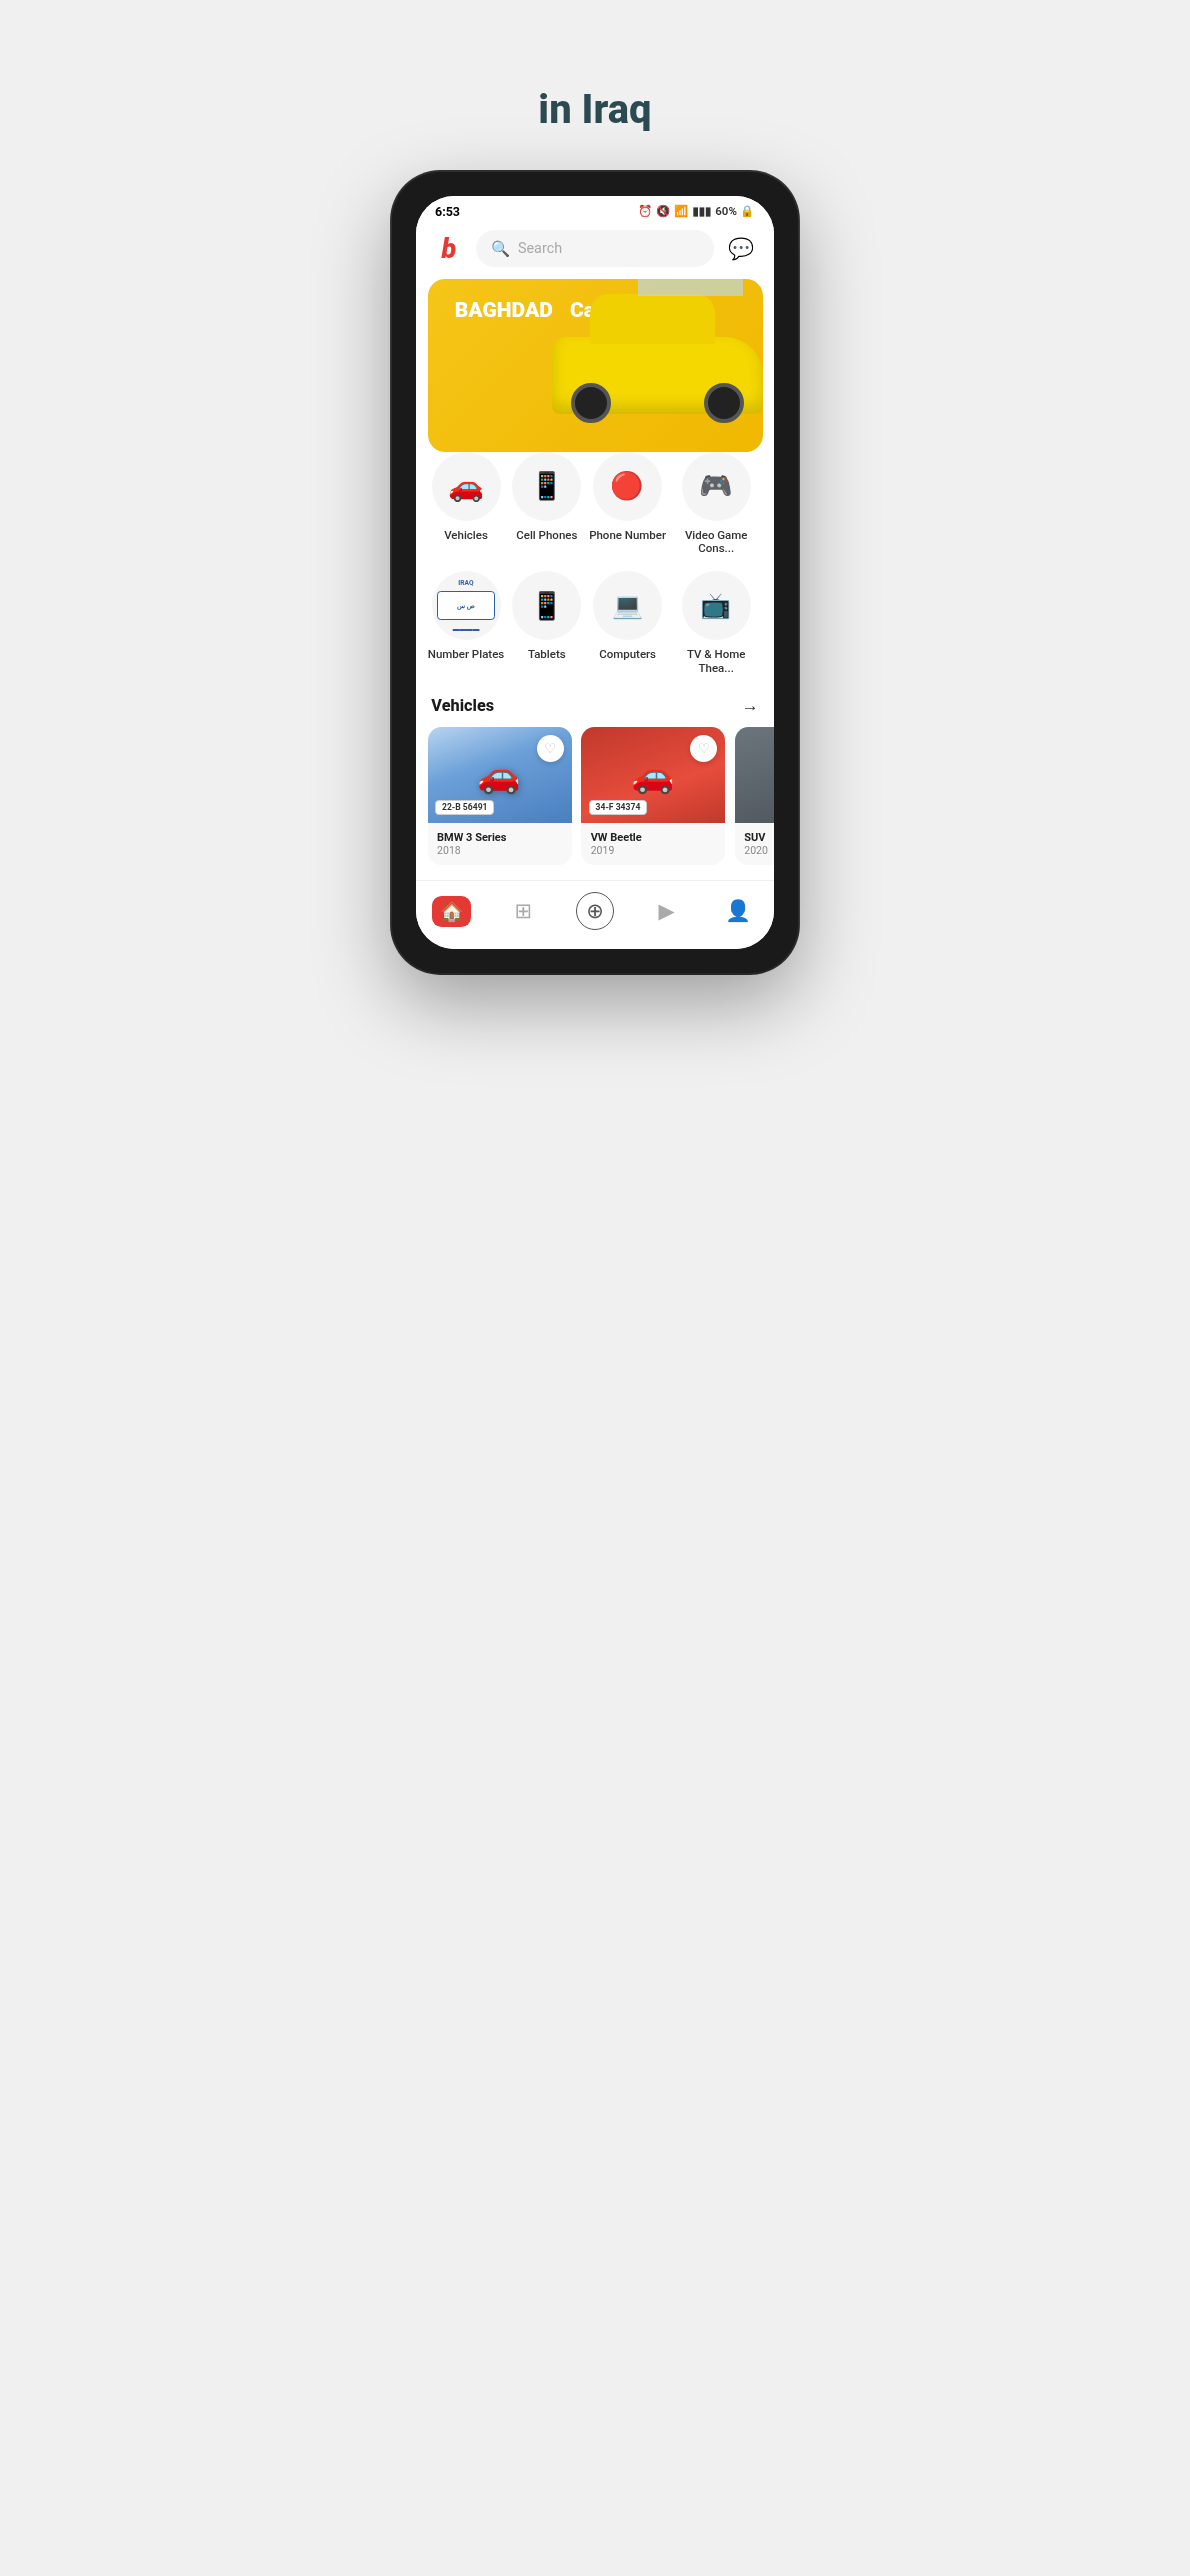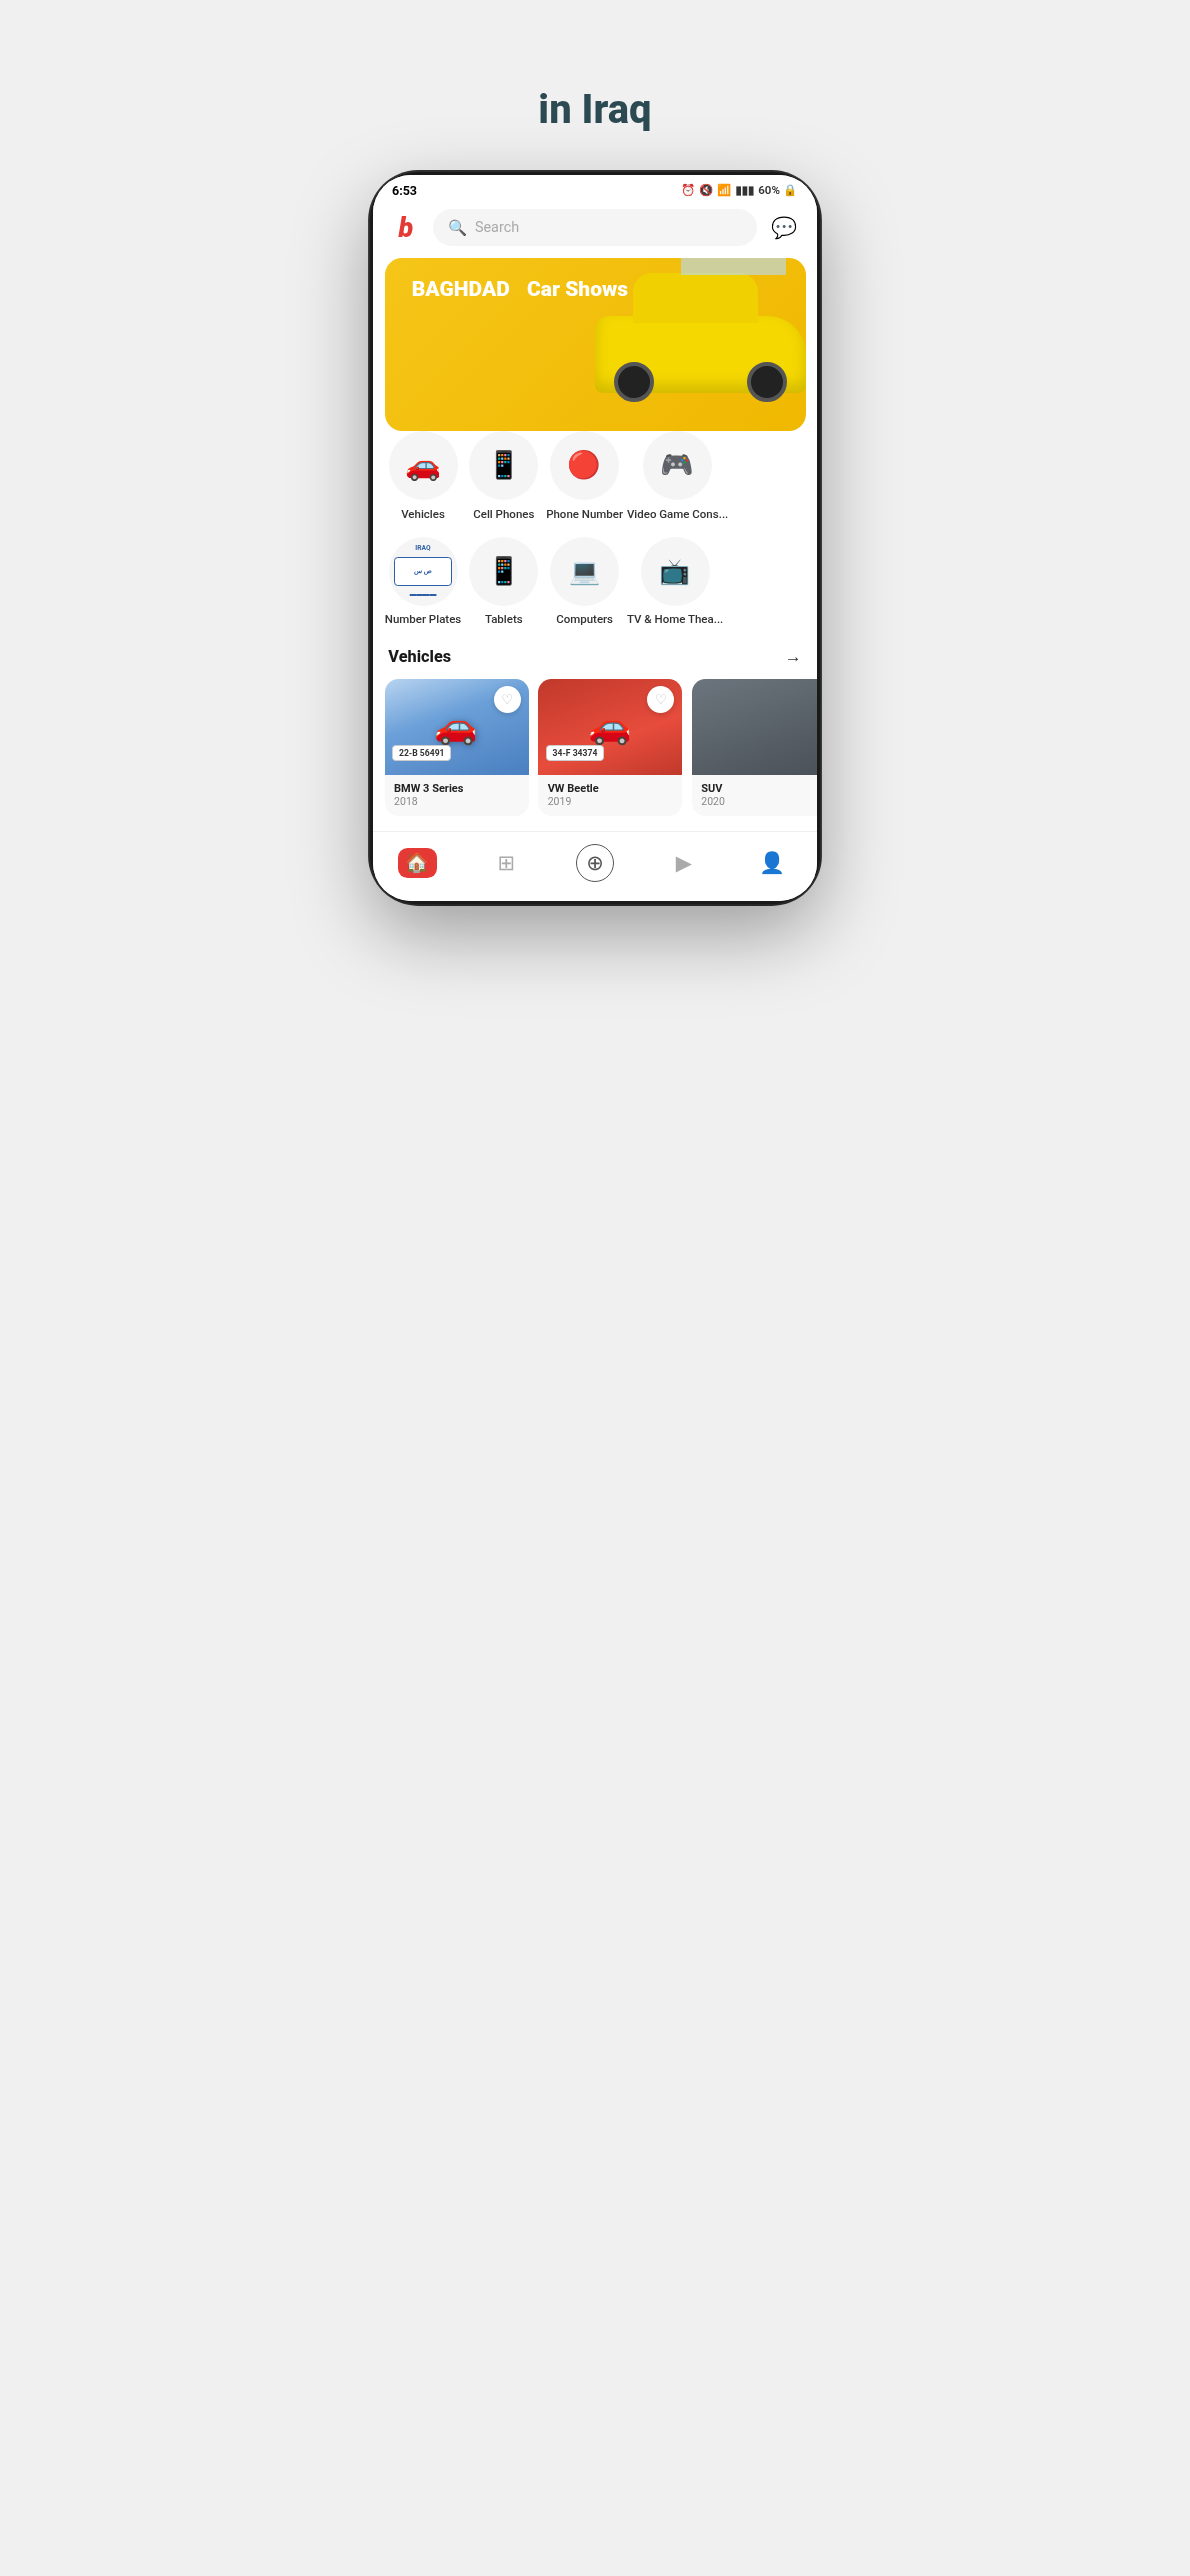--- a/index.html
+++ b/index.html
@@ -15,24 +15,24 @@
     }
     .page-title {
       font-size: 40px;
       font-weight: 800;
       color: #2c4a52;
       text-align: center;
       margin-bottom: 38px;
       line-height: 1.2;
     }
     .phone-wrapper {
-      width: 450px;
+      width: 406px;
       background: #1a1a1a;
       border-radius: 48px;
-      padding: 3px;
+      padding: 24px;
       box-shadow: 0 29px 77px rgba(0,0,0,0.35), 0 0 0 1.9px #333;
       position: relative;
     }
     .phone-screen {
       background: #fff;
       border-radius: 38px;
       overflow: hidden;
       position: relative;
     }
     .status-bar {
@@ -255,21 +255,21 @@
       border-radius: 50%;
       display: flex;
       align-items: center;
       justify-content: center;
       font-size: 13.4px;
       color: #bbb;
       box-shadow: 0 1.9px 5.8px rgba(0,0,0,0.15);
     }
     .license-plate {
       position: absolute;
-      bottom: 14px;
+      bottom: 8px;
       left: 7.7px;
       background: #fff;
       border: 1px solid #ccc;
       border-radius: 3.8px;
       padding: 1.9px 5.8px;
       font-size: 8.6px;
       font-weight: 700;
       color: #333;
     }
     .vehicle-info { padding: 7.7px 9.6px; }

